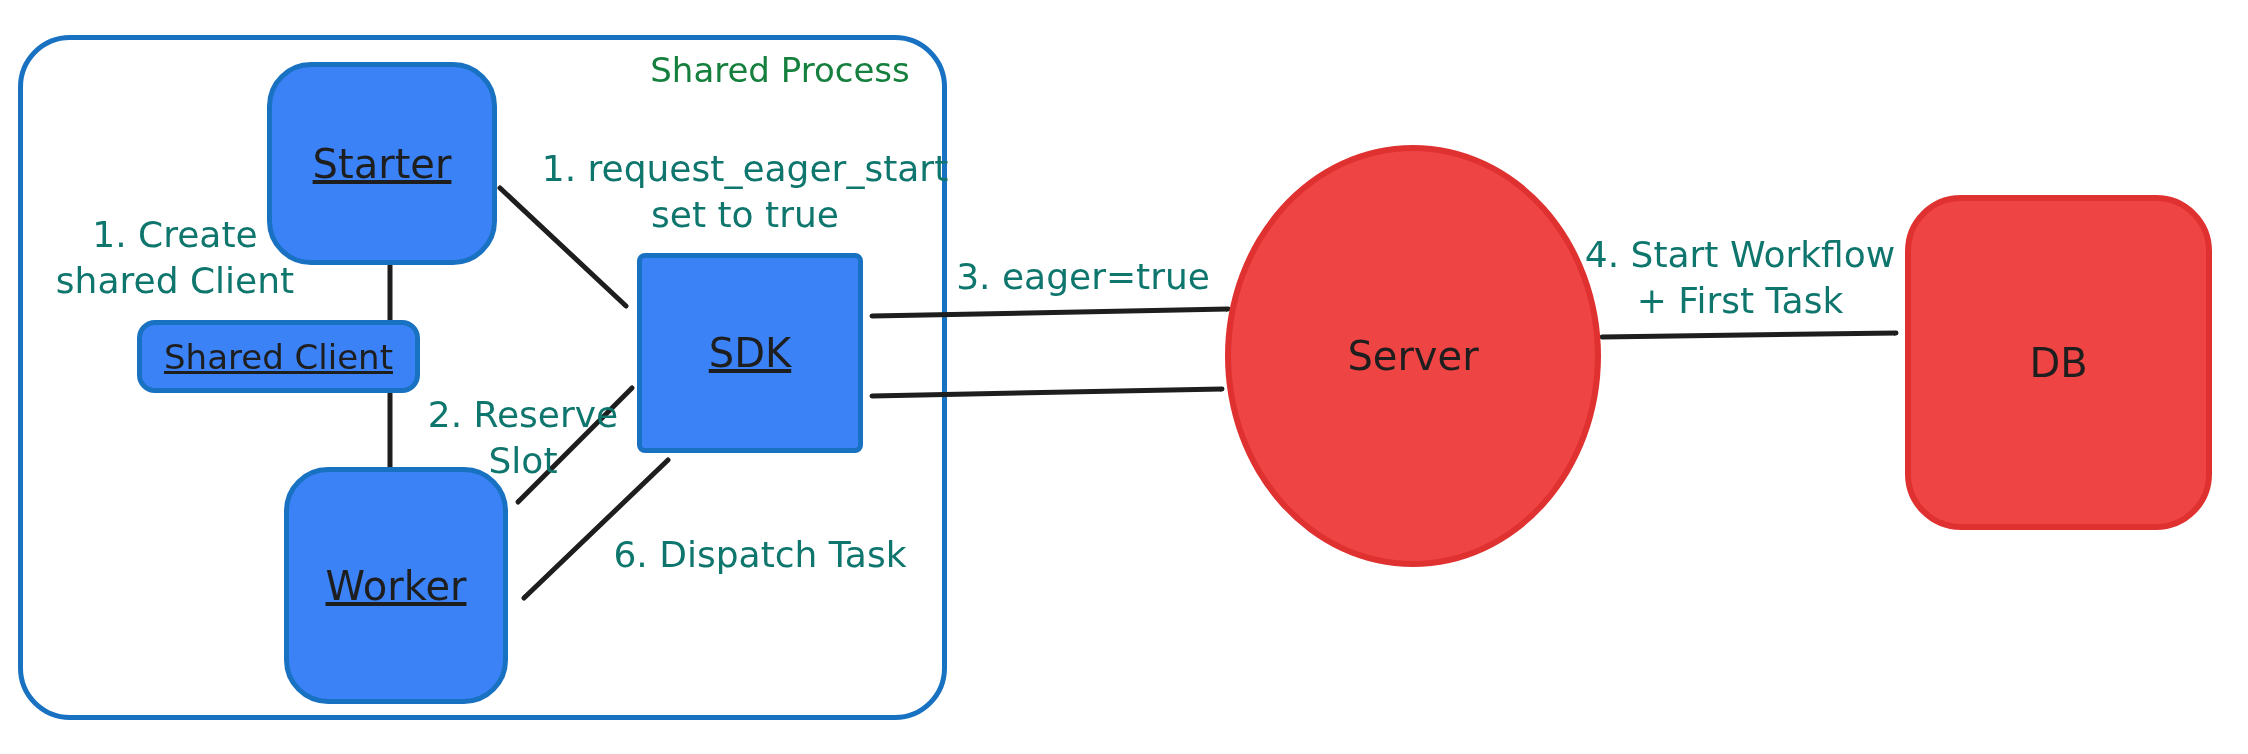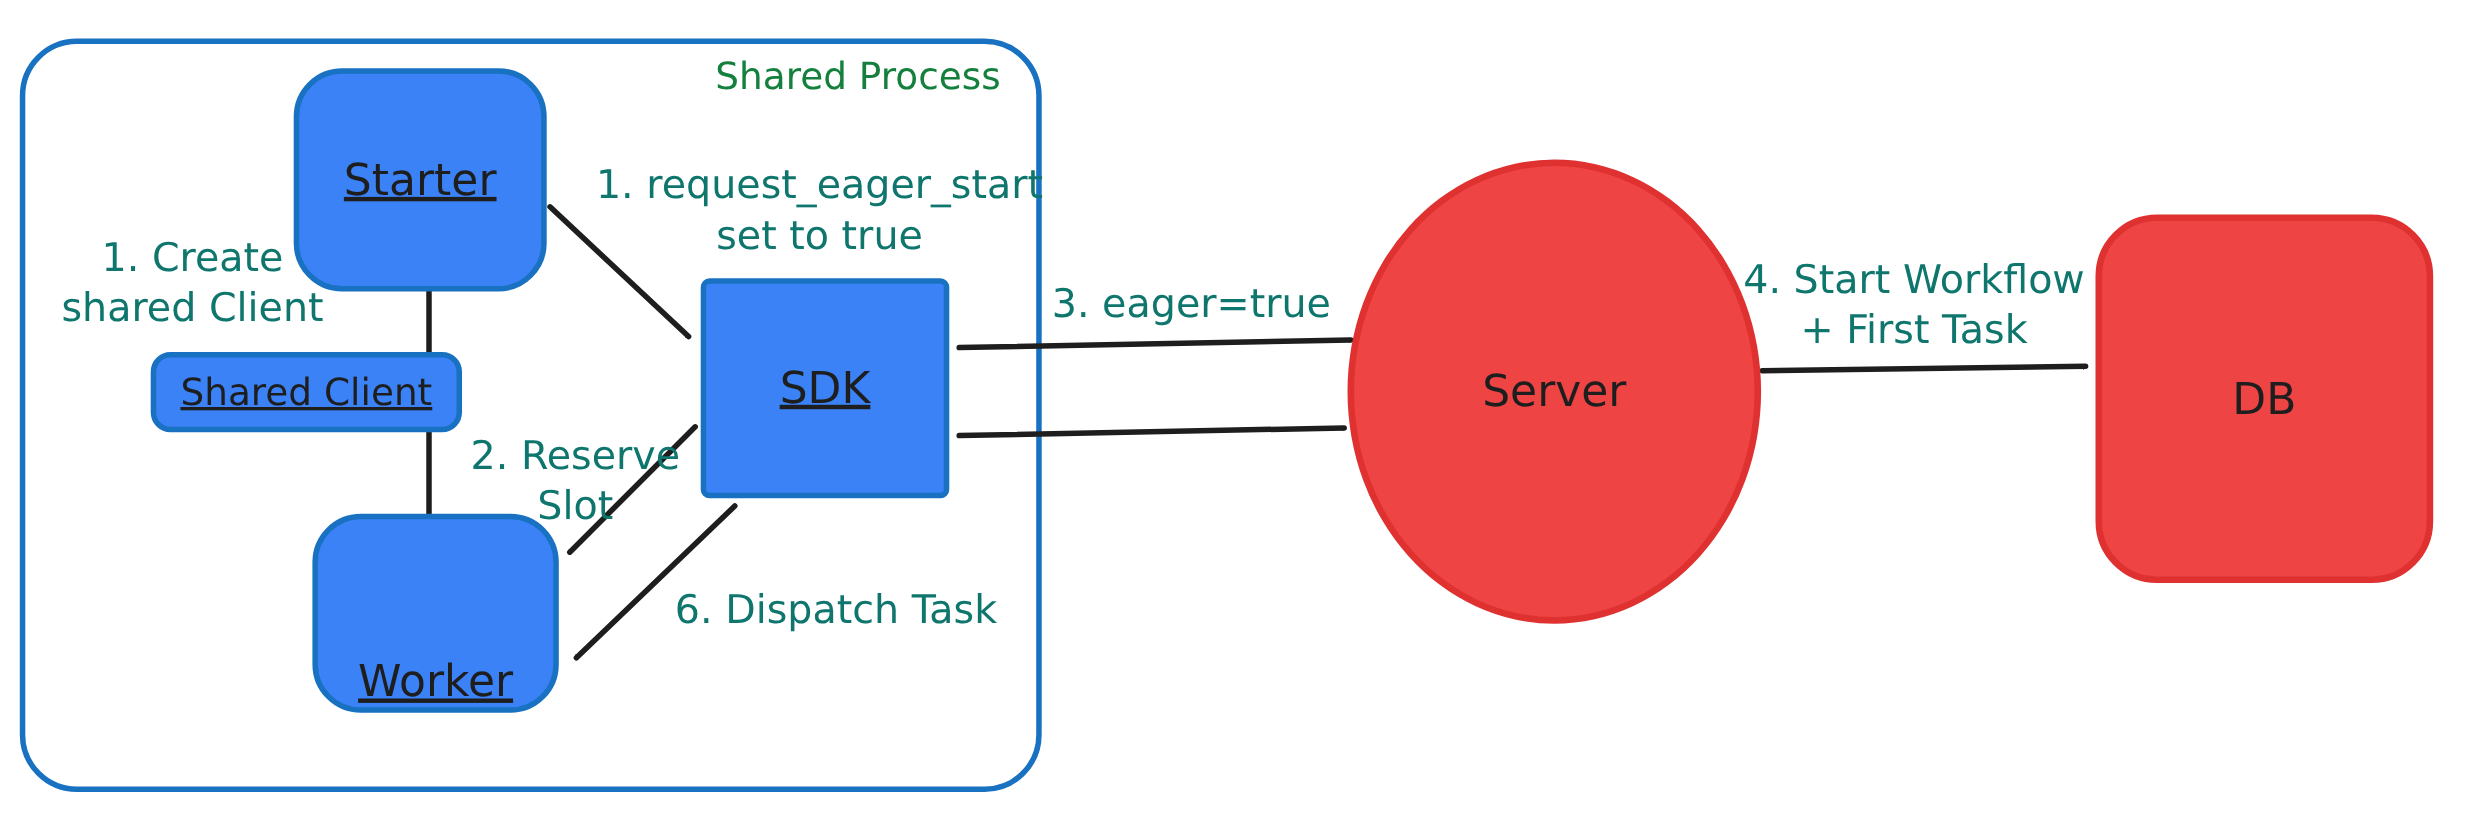--- a/index.html
+++ b/index.html
@@ -40,21 +40,21 @@
     position: absolute;
     display: flex; align-items: center; justify-content: center;
     text-align: center;
     z-index: 2;
     font-size: 40px;
   }
   .node-blue { background: #3b82f6; border: 5px solid #1971c2; text-decoration: underline; }
   .node-red  { background: #ef4444; border: 6px solid #e03131; }
 
   .node-starter { left: 267px; top: 62px;  width: 230px; height: 203px; border-radius: 44px; }
-  .node-worker  { left: 284px; top: 467px; width: 224px; height: 181px; border-radius: 44px; align-items: flex-end; }
+  .node-worker  { left: 284px; top: 467px; width: 224px; height: 237px; border-radius: 44px; }
   .node-sdk     { left: 637px; top: 253px; width: 226px; height: 200px; border-radius: 8px; }
   .node-shared-client { left: 137px; top: 320px; width: 283px; height: 73px; border-radius: 18px; font-size: 34px; }
   .node-server  { left: 1225px; top: 145px; width: 376px; height: 422px; border-radius: 50%; }
   .node-db      { left: 1905px; top: 195px; width: 307px; height: 335px; border-radius: 56px; }
 
   
   .annotation {
     position: absolute;
     text-align: center;
     font-size: 36px;

